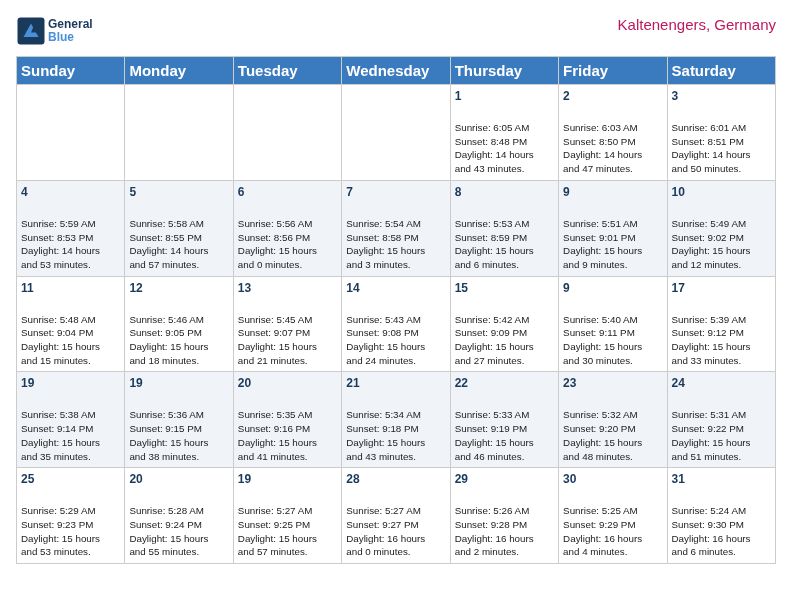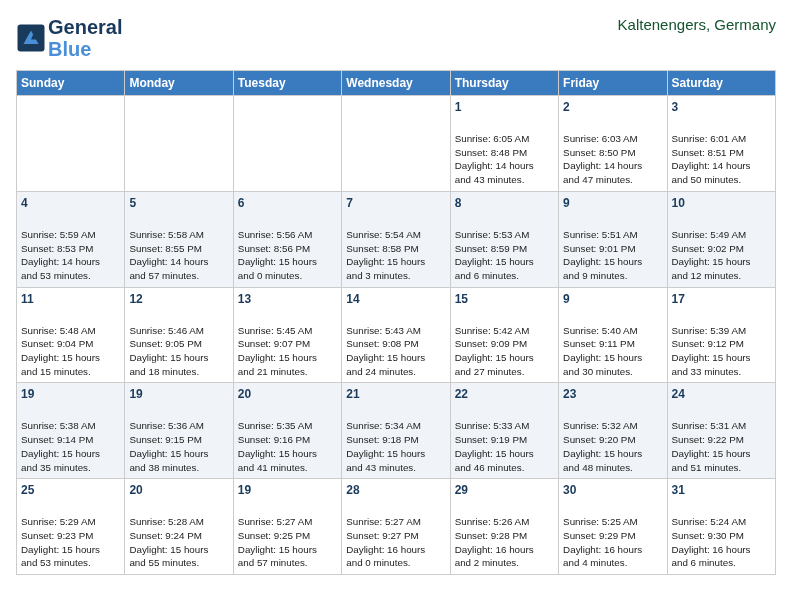--- a/index.html
+++ b/index.html
@@ -14,21 +14,21 @@
       display: flex;
       justify-content: space-between;
       align-items: flex-start;
       margin-bottom: 10px;
     }
     .logo {
       display: flex;
       align-items: center;
     }
     .logo-text {
-      font-size: 20px;
+      font-size: 12px;
       font-weight: bold;
       color: #1a3a5c;
       line-height: 1.1;
     }
     .logo-text span {
       color: #4a90d9;
     }
     .logo-icon {
       width: 30px;
       height: 30px;
@@ -37,33 +37,33 @@
     .title-section {
       text-align: right;
     }
     .month-title {
       font-size: 32px;
       font-weight: bold;
       color: #1a3a5c;
     }
     .subtitle {
       font-size: 15px;
-      color: #14532d;
+      color: #be185d;
     }
     table {
       width: 100%;
       border-collapse: collapse;
       font-size: 10.5px;
     }
     thead tr th {
       background-color: #3a7abf;
       color: #fff;
       padding: 5px 4px;
       text-align: left;
-      font-size: 12px;
+      font-size: 15px;
       font-weight: bold;
       border: 1px solid #ccc;
     }
     tbody tr td {
       border: 1px solid #ccc;
       vertical-align: top;
       padding: 4px;
       width: calc(100% / 7);
       height: 80px;
       background: #fff;

